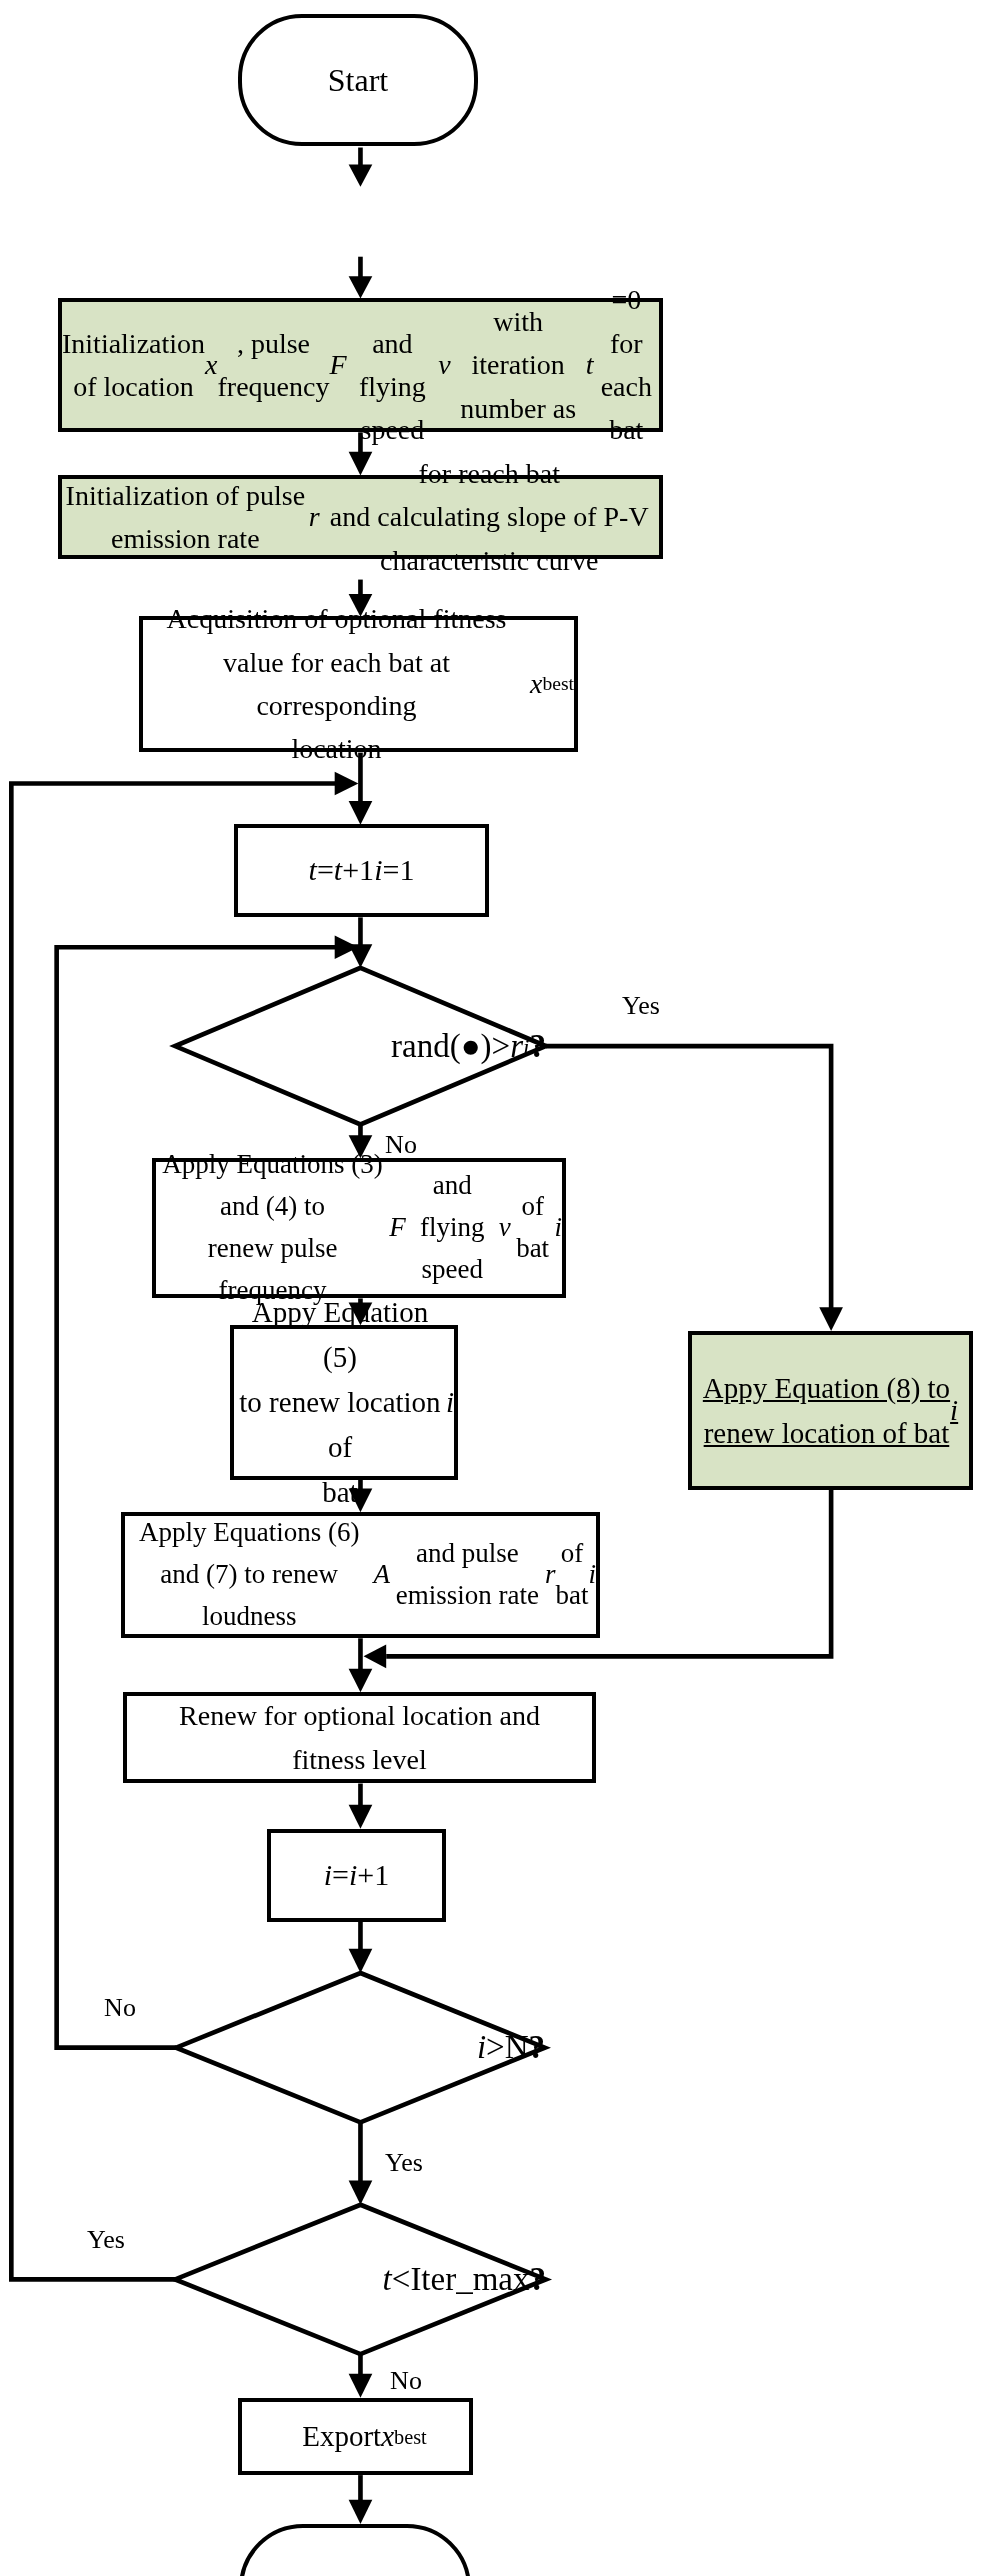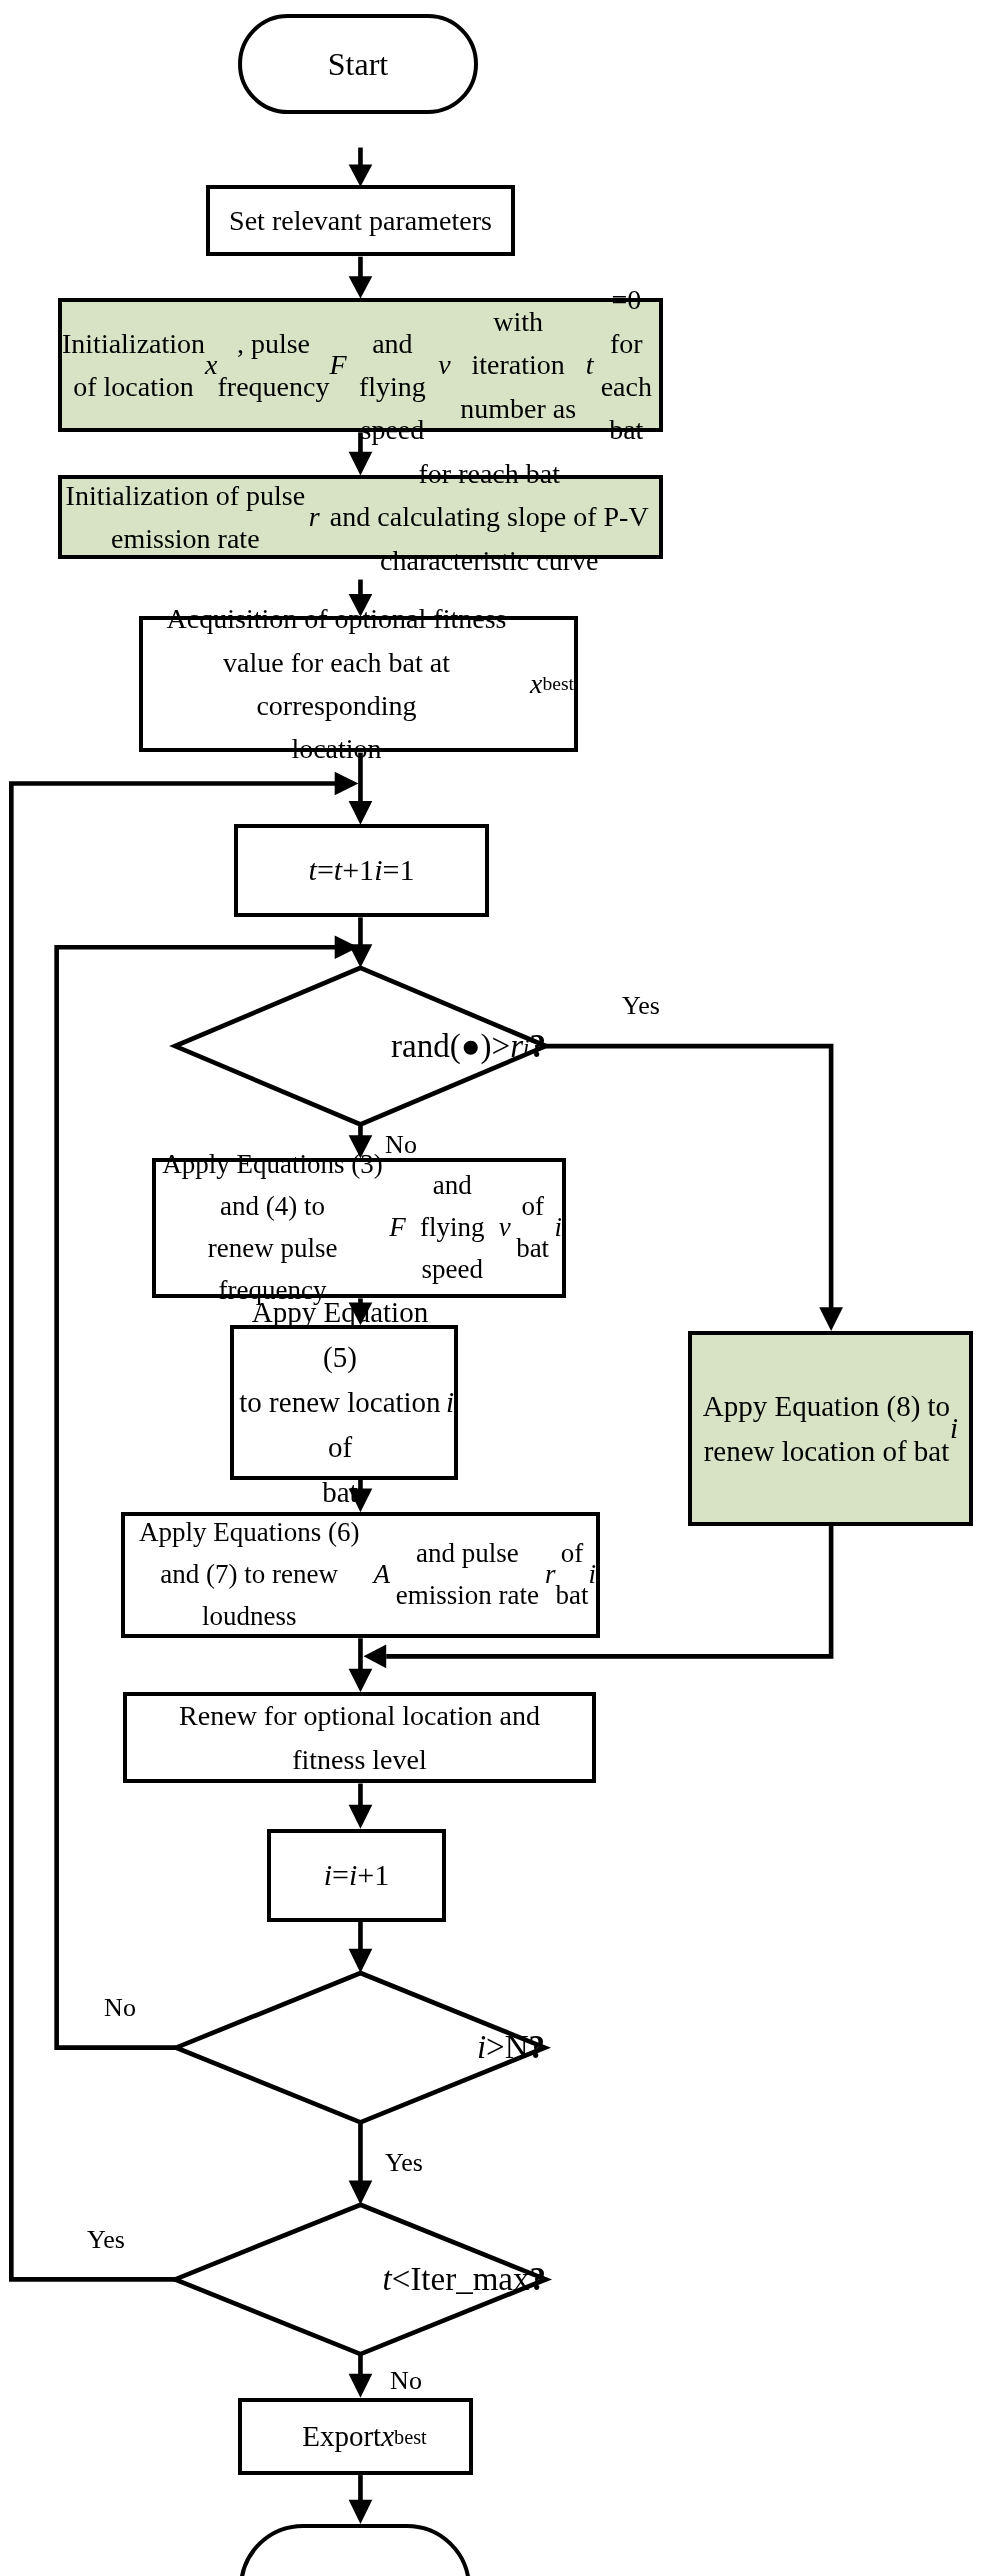--- a/index.html
+++ b/index.html
@@ -135,37 +135,36 @@
     <g>
       <polyline points="340,4425 22,4425 22,1520 652,1520"></polyline>
       <polygon class="arrow" points="650,1497 650,1543 696,1520"></polygon>
     </g>
 
     <polygon class="shape" points="700,1878 1060,2030 700,2182 340,2030"></polygon>
     <polygon class="shape" points="700,3830 1058,3975 700,4120 342,3975"></polygon>
     <polygon class="shape" points="700,4280 1060,4425 700,4570 340,4425"></polygon>
   </svg>
 
-  <div class="node node--terminator fs62" style="left:238px;top:14.4px;width:240px;height:100px;">Start</div>
+  <div class="node node--terminator fs62" style="left:238px;top:14.4px;width:240px;height:132px;">Start</div>
 
-  <div class="node fs55" style="left:206px;top:185px;width:309px;height:71px;">Set relevant parameters</div>
 
   <div class="node node--hl fs54" style="left:58px;top:298px;width:605px;height:134px;">Initialization of location <i>x</i>, pulse frequency <i>F</i><br>and flying speed <i>v</i> with iteration number as <i>t</i>=0<br>for each bat</div>
 
   <div class="node node--hl fs54" style="left:58px;top:475px;width:605px;height:84px;">Initialization of pulse emission rate <i>r</i> for reach bat<br>and calculating slope of P-V characteristic curve</div>
 
   <div class="node fs54" style="left:139px;top:616px;width:439px;height:136px;">Acquisition of optional fitness<br>value for each bat at corresponding<br>location <i>x</i><sub>best</sub></div>
 
   <div class="node fs58" style="left:234px;top:824px;width:255px;height:93px;"><i>t</i>=<i>t</i>+1<br><i>i</i>=1</div>
 
   <div class="node fs53 fs52" style="left:152px;top:1158px;width:414px;height:140px;">Apply Equations (3) and (4) to<br>renew pulse frequency <i>F</i> and<br>flying speed <i>v</i> of bat <i>i</i></div>
 
   <div class="node fs56" style="left:230px;top:1325px;width:228px;height:155px;">Appy Equation (5)<br>to renew location of<br>bat <i>i</i></div>
 
-  <div class="node node--hl fs56" style="left:688px;top:1331px;width:285px;height:195px;">Appy Equation (8) to<br>renew location of bat <i>i</i></div>
+  <div class="node node--hl fs56" style="left:688px;top:1331px;width:285px;height:159px;text-decoration:underline;">Appy Equation (8) to<br>renew location of bat <i>i</i></div>
 
   <div class="node fs52" style="left:121px;top:1512px;width:479px;height:126px;">Apply Equations (6) and (7) to renew<br>loudness <i>A</i> and pulse emission rate <i>r</i> of<br>bat <i>i</i></div>
 
   <div class="node fs54" style="left:123px;top:1692px;width:473px;height:91px;">Renew for optional location and<br>fitness level</div>
 
   <div class="node fs58" style="left:267px;top:1829px;width:179px;height:93px;"><i>i</i>=<i>i</i>+1</div>
 
   <div class="node fs56" style="left:238px;top:2398px;width:235px;height:77px;padding-left:18px;">Export <i>x</i><sub>best</sub></div>
 
   <div class="node node--terminator fs62" style="left:239px;top:2524px;width:232px;height:138px;">End</div>

